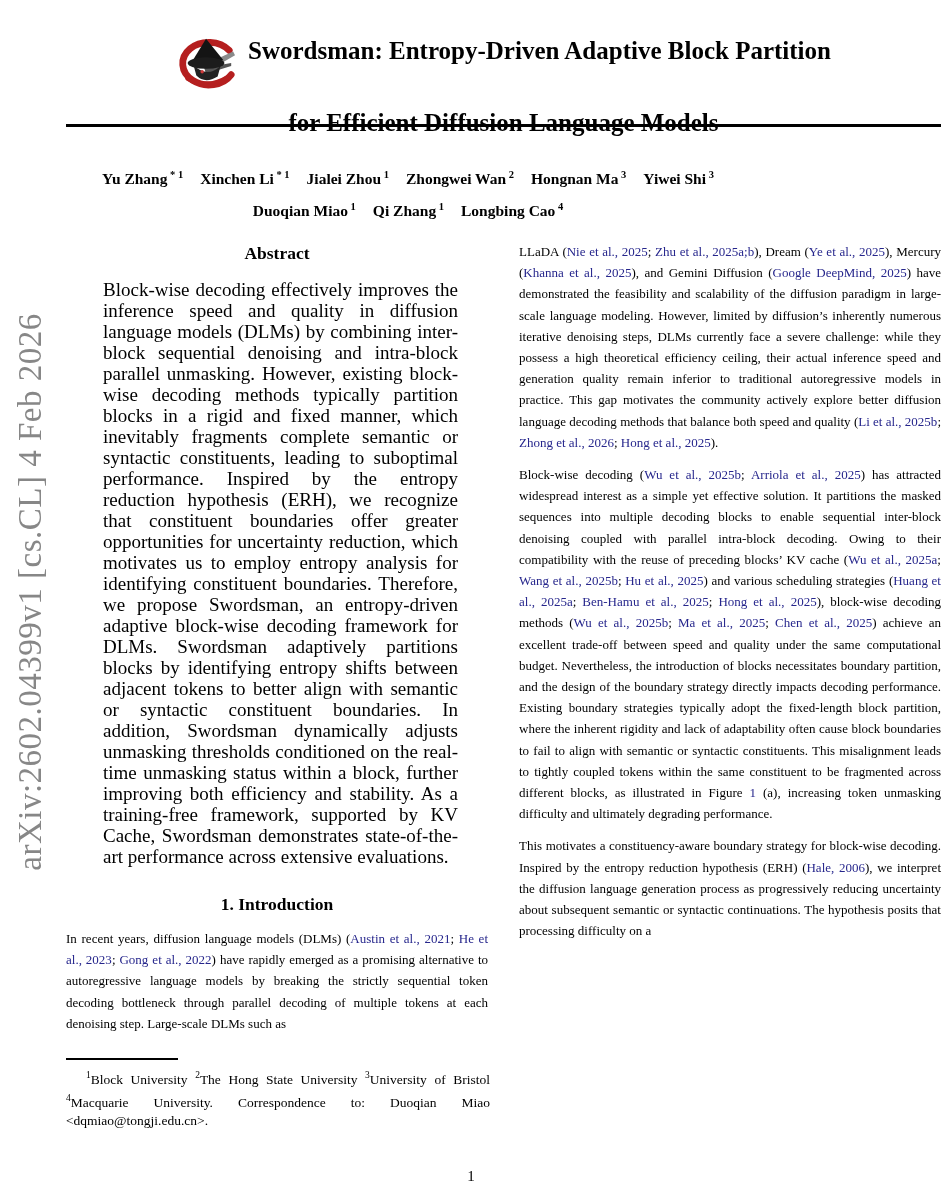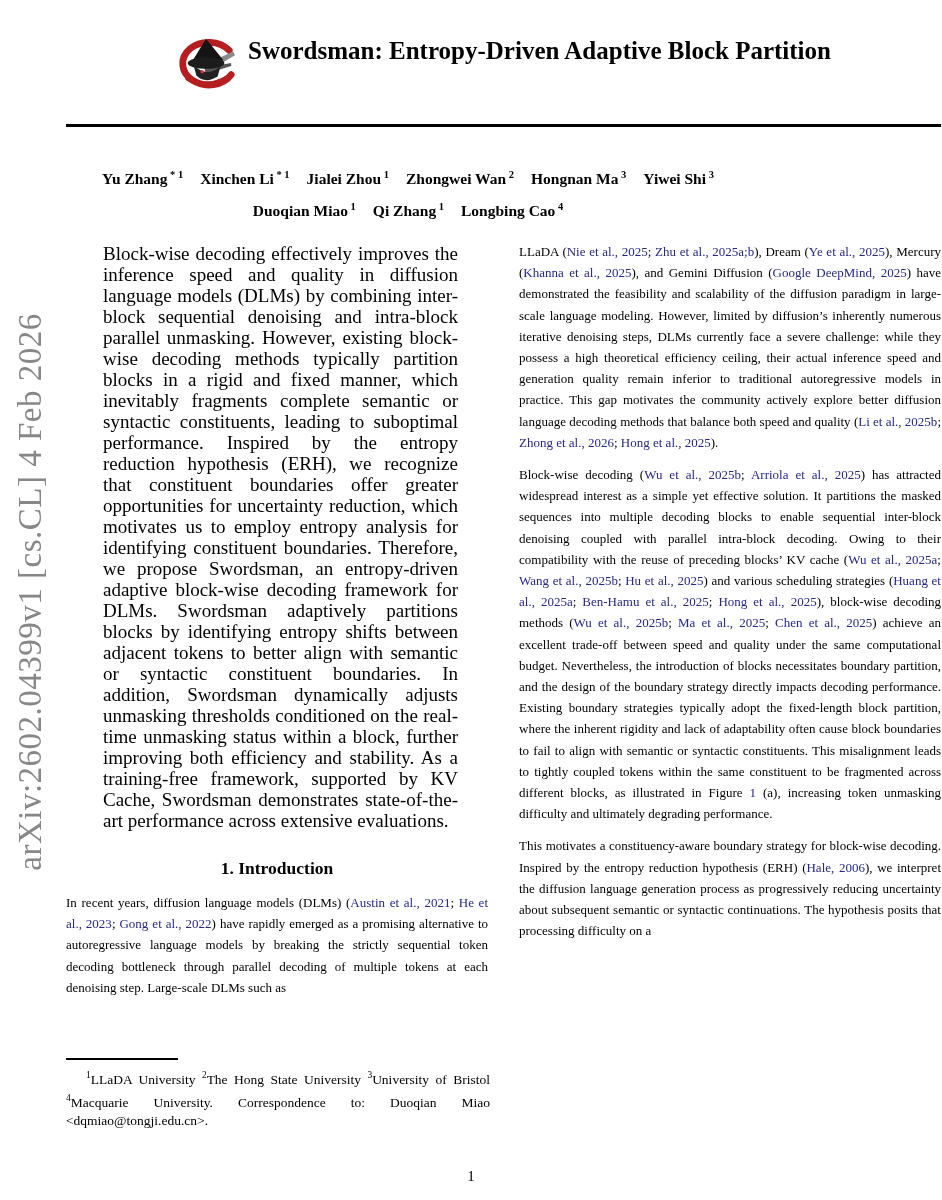--- a/index.html
+++ b/index.html
@@ -56,39 +56,41 @@
         <path d="M12,45 Q32,57 53,44" fill="none" stroke="#b51f1f" stroke-width="5" stroke-linecap="round"></path>
         <polygon points="33,29 59,17 61,21 37,35" fill="#8a8a8a"></polygon>
         <polygon points="29,34 57,29 57,32 31,40" fill="#555555"></polygon>
         <path d="M31,4 L15,30 L49,26 Z" fill="#141414"></path>
         <ellipse cx="31" cy="29" rx="19" ry="6" fill="#1c1c1c"></ellipse>
         <path d="M18,31 Q32,45 46,32 L43,43 Q30,51 21,42 Z" fill="#222222"></path>
         <circle cx="27" cy="38" r="1.8" fill="#d03a3a"></circle>
       </svg>
     </span><span>Swordsman: Entropy-Driven Adaptive Block Partition</span>
   </div>
+  <div class="title-line">for Efficient Diffusion Language Models</div>
 </div>
 
 <div class="title-rule"></div>
 
 <div class="authors">
   <div><span class="author"><span>Yu Zhang</span><sup> * 1</sup></span><span class="author"><span>Xinchen Li</span><sup> * 1</sup></span><span class="author"><span>Jialei Zhou</span><sup> 1</sup></span><span class="author"><span>Zhongwei Wan</span><sup> 2</sup></span><span class="author"><span>Hongnan Ma</span><sup> 3</sup></span><span class="author"><span>Yiwei Shi</span><sup> 3</sup></span></div>
   <div><span class="author"><span>Duoqian Miao</span><sup> 1</sup></span><span class="author"><span>Qi Zhang</span><sup> 1</sup></span><span class="author"><span>Longbing Cao</span><sup> 4</sup></span></div>
 </div>
 
 <div class="col-left">
+  <div class="abstract-heading">Abstract</div>
   <div class="abstract-text">Block-wise decoding effectively improves the inference speed and quality in diffusion language models (DLMs) by combining inter-block sequential denoising and intra-block parallel unmasking. However, existing block-wise decoding methods typically partition blocks in a rigid and fixed manner, which inevitably fragments complete semantic or syntactic constituents, leading to suboptimal performance. Inspired by the entropy reduction hypothesis (ERH), we recognize that constituent boundaries offer greater opportunities for uncertainty reduction, which motivates us to employ entropy analysis for identifying constituent boundaries. Therefore, we propose Swordsman, an entropy-driven adaptive block-wise decoding framework for DLMs. Swordsman adaptively partitions blocks by identifying entropy shifts between adjacent tokens to better align with semantic or syntactic constituent boundaries. In addition, Swordsman dynamically adjusts unmasking thresholds conditioned on the real-time unmasking status within a block, further improving both efficiency and stability. As a training-free framework, supported by KV Cache, Swordsman demonstrates state-of-the-art performance across extensive evaluations.</div>
   <div class="section-heading">1. Introduction</div>
   <p class="body-par"><span>In recent years, diffusion language models (DLMs) (</span><span class="cite">Austin et al., 2021</span><span>; </span><span class="cite">He et al., 2023</span><span>; </span><span class="cite">Gong et al., 2022</span><span>) have rapidly emerged as a promising alternative to autoregressive language models by breaking the strictly sequential token decoding bottleneck through parallel decoding of multiple tokens at each denoising step.  Large-scale DLMs such as</span></p>
 </div>
 
 <div class="col-right">
   <p class="body-par"><span>LLaDA (</span><span class="cite">Nie et al., 2025</span><span>; </span><span class="cite">Zhu et al., 2025a;b</span><span>), Dream (</span><span class="cite">Ye et al., 2025</span><span>), Mercury (</span><span class="cite">Khanna et al., 2025</span><span>), and Gemini Diffusion (</span><span class="cite">Google DeepMind, 2025</span><span>) have demonstrated the feasibility and scalability of the diffusion paradigm in large-scale language modeling. However, limited by diffusion’s inherently numerous iterative denoising steps, DLMs currently face a severe challenge: while they possess a high theoretical efficiency ceiling, their actual inference speed and generation quality remain inferior to traditional autoregressive models in practice. This gap motivates the community actively explore better diffusion language decoding methods that balance both speed and quality  (</span><span class="cite">Li et al., 2025b</span><span>; </span><span class="cite">Zhong et al., 2026</span><span>; </span><span class="cite">Hong et al., 2025</span><span>).</span></p>
   <p class="body-par"><span>Block-wise decoding (</span><span class="cite">Wu et al., 2025b</span><span>; </span><span class="cite">Arriola et al., 2025</span><span>) has attracted widespread interest as a simple yet effective solution.  It partitions the masked sequences into multiple decoding blocks to enable sequential inter-block denoising coupled with parallel intra-block decoding.  Owing to their compatibility with the reuse of preceding blocks’ KV cache (</span><span class="cite">Wu et al., 2025a</span><span>; </span><span class="cite">Wang et al., 2025b</span><span>; </span><span class="cite">Hu et al., 2025</span><span>) and various scheduling strategies (</span><span class="cite">Huang et al., 2025a</span><span>; </span><span class="cite">Ben-Hamu et al., 2025</span><span>; </span><span class="cite">Hong et al., 2025</span><span>), block-wise decoding methods (</span><span class="cite">Wu et al., 2025b</span><span>; </span><span class="cite">Ma et al., 2025</span><span>; </span><span class="cite">Chen et al., 2025</span><span>) achieve an excellent trade-off between speed and quality under the same computational budget. Nevertheless, the introduction of blocks necessitates boundary partition, and the design of the boundary strategy directly impacts decoding performance. Existing boundary strategies typically adopt the fixed-length block partition, where the inherent rigidity and lack of adaptability often cause block boundaries to fail to align with semantic or syntactic constituents. This misalignment leads to tightly coupled tokens within the same constituent to be fragmented across different blocks, as illustrated in Figure </span><span class="cite">1</span><span> (a), increasing token unmasking difficulty and ultimately degrading performance.</span></p>
   <p class="body-par"><span>This motivates a constituency-aware boundary strategy for block-wise decoding.  Inspired by the entropy reduction hypothesis (ERH) (</span><span class="cite">Hale, 2006</span><span>), we interpret the diffusion language generation process as progressively reducing uncertainty about subsequent semantic or syntactic continuations. The hypothesis posits that processing difficulty on a</span></p>
 </div>
 
 <div class="footnote-block">
   <div class="footnote-rule"></div>
-  <p class="footnote-text"><sup>1</sup><span>LLaDA University </span><sup>2</sup><span>The Hong State University </span><sup>3</sup><span>University of Bristol </span><sup>4</sup><span>Macquarie University. Correspondence to: Duoqian Miao &lt;dqmiao@tongji.edu.cn&gt;.</span></p>
+  <p class="footnote-text"><sup>1</sup><span>Block University </span><sup>2</sup><span>The Hong State University </span><sup>3</sup><span>University of Bristol </span><sup>4</sup><span>Macquarie University. Correspondence to: Duoqian Miao &lt;dqmiao@tongji.edu.cn&gt;.</span></p>
 </div>
 
 <div class="page-number">1</div>
 
 </body></html>

